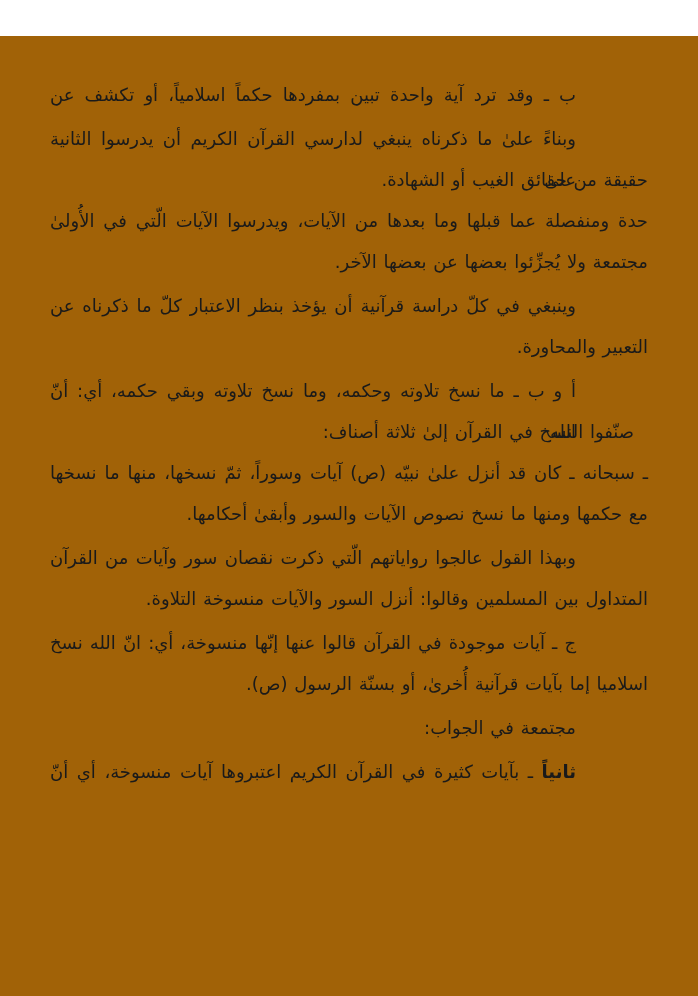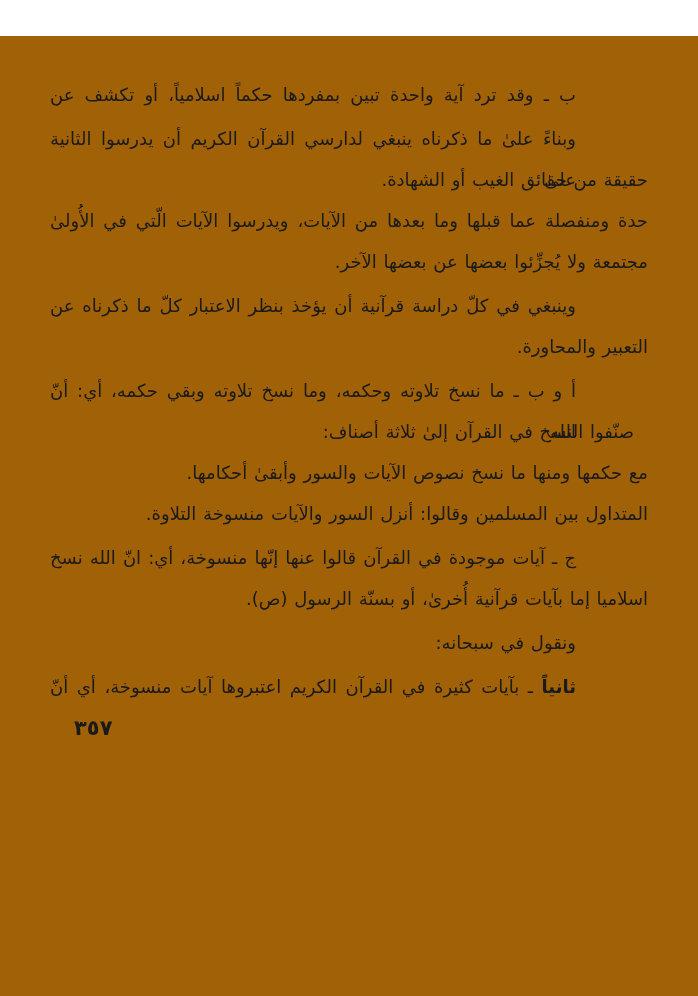--- a/index.html
+++ b/index.html
@@ -60,30 +60,31 @@
   <div class="line e">حقيقة من حقائق الغيب أو الشهادة.</div>
   <div class="line j">حدة ومنفصلة عما قبلها وما بعدها من الآيات، ويدرسوا الآيات الّتي في الأُولىٰ</div>
   <div class="line e">مجتمعة ولا يُجزِّئوا بعضها عن بعضها الآخر.</div>
 
   <div class="line j indent ps">وينبغي في كلّ دراسة قرآنية أن يؤخذ بنظر الاعتبار كلّ ما ذكرناه عن</div>
   <div class="line e">التعبير والمحاورة.</div>
 
   <div class="line j indent ps">أ و ب ـ ما نسخ تلاوته وحكمه، وما نسخ تلاوته وبقي حكمه، أي: أنّ الله</div>
 
   <div class="line e flush">صنّفوا النسخ في القرآن إلىٰ ثلاثة أصناف:</div>
+  <div class="line j">ـ سبحانه ـ كان قد أنزل علىٰ نبيّه (ص) آيات وسوراً، ثمّ نسخها، منها ما نسخها</div>
   <div class="line e">مع حكمها ومنها ما نسخ نصوص الآيات والسور وأبقىٰ أحكامها.</div>
 
+  <div class="line j indent ps">وبهذا القول عالجوا رواياتهم الّتي ذكرت نقصان سور وآيات من القرآن</div>
   <div class="line e">المتداول بين المسلمين وقالوا: أنزل السور والآيات منسوخة التلاوة.</div>
 
   <div class="line j indent ps">ج ـ آيات موجودة في القرآن قالوا عنها إنّها منسوخة، أي: انّ الله نسخ</div>
   <div class="line e">اسلاميا إما بآيات قرآنية أُخرىٰ، أو بسنّة الرسول (ص).</div>
 
-  <div class="line e indent ps">ونقول في سبحانه:</div>
+  <div class="line e indent ps">مجتمعة في الجواب:</div>
 
 
 
   <div class="line j indent ps">
     <span class="b">ثانياً</span><span> ـ بآيات كثيرة في القرآن الكريم اعتبروها آيات منسوخة، أي أنّ</span>
   </div>
 
-  <div class="page-number">٣٥٧</div>
 
 </div>
 
 </body></html>

